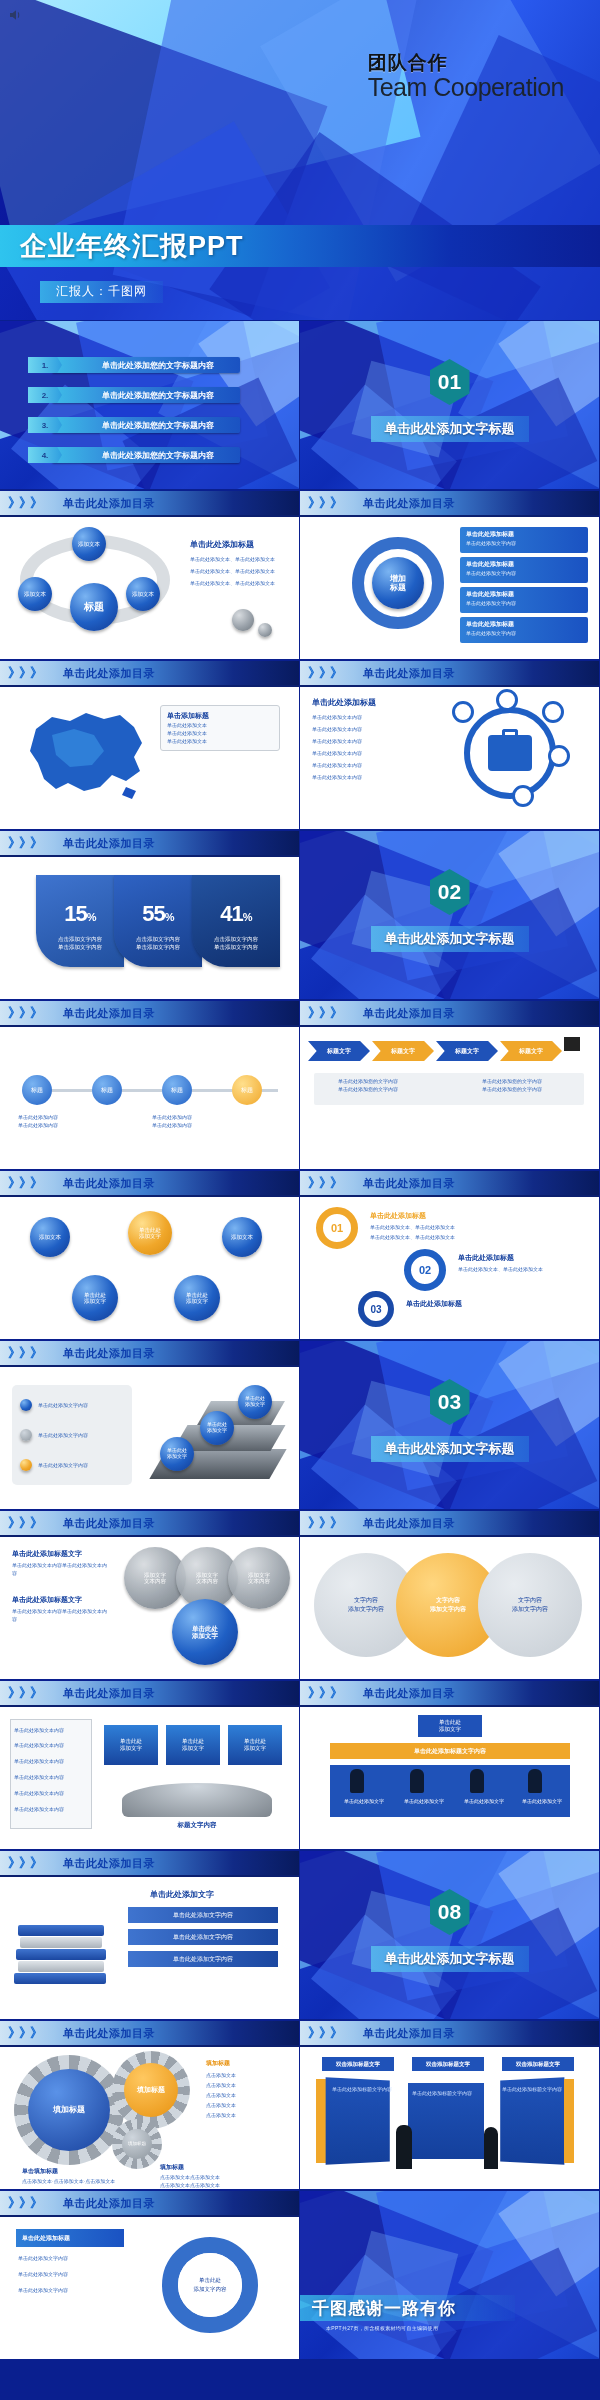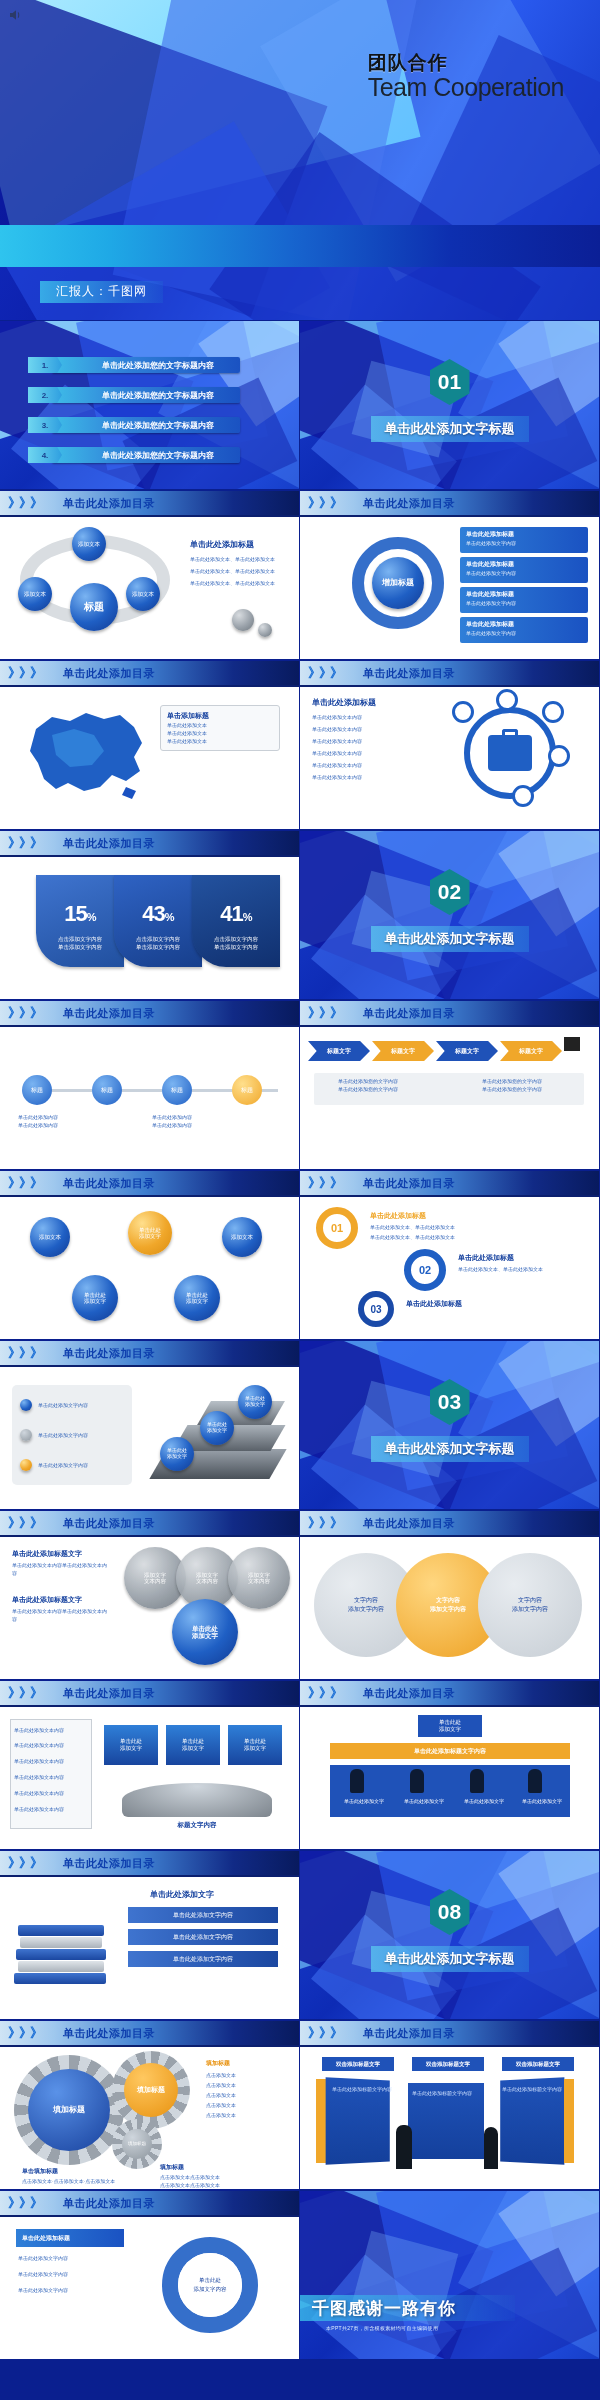--- a/index.html
+++ b/index.html
@@ -146,20 +146,21 @@
     </div>
     <svg class="speaker-icon" viewBox="0 0 24 24">
       <path d="M3 9v6h4l5 4V5L7 9H3z" fill="#2a3550"></path>
       <path d="M15 8c1.5 1.2 1.5 6.8 0 8" stroke="#2a3550" stroke-width="1.6" fill="none"></path>
     </svg>
     <div class="cover-head">
       <div class="cn">团队合作</div>
       <div class="en">Team Cooperation</div>
     </div>
     <div class="cover-title-bar"></div>
+    <div class="cover-title">企业年终汇报PPT</div>
     <div class="cover-sub">汇报人：千图网</div>
   </div>
 
   <div class="grid">
 
     <div class="row">
 
       <div class="slide">
         <div class="poly">
             <i class="p1"></i>
@@ -225,21 +226,21 @@
         <div class="circ cgray" style="left:258px;top:132px;width:14px;height:14px"></div>
       </div>
 
       <div class="slide">
         <div class="sbg-white"></div>
         <div class="hdr">
           <span class="chev">》》》</span>
           <span class="htxt">单击此处添加目录</span>
         </div>
         <div style="position:absolute;left:52px;top:46px;width:92px;height:92px;border-radius:50%;border:12px solid #1f5fc4;opacity:.9"></div>
-        <div class="circ cblue" style="left:72px;top:66px;width:52px;height:52px;font-size:8px;font-weight:bold;flex-direction:row">
+        <div class="circ cblue" style="left:72px;top:66px;width:52px;height:52px;font-size:8px;font-weight:bold;flex-direction:column">
           <span>增加</span>
           <span>标题</span>
         </div>
         <div style="position:absolute;left:160px;top:36px;width:128px;height:26px;background:linear-gradient(90deg,#2f7fd8,#1a52c2);border-radius:2px">
           <div class="white" style="font-size:6px;font-weight:bold;padding:3px 0 0 6px">单击此处添加标题</div>
           <div class="white tiny" style="padding-left:6px;opacity:.9">单击此处添加文字内容</div>
         </div>
         <div style="position:absolute;left:160px;top:66px;width:128px;height:26px;background:linear-gradient(90deg,#2f7fd8,#1a52c2);border-radius:2px">
           <div class="white" style="font-size:6px;font-weight:bold;padding:3px 0 0 6px">单击此处添加标题</div>
           <div class="white tiny" style="padding-left:6px;opacity:.9">单击此处添加文字内容</div>
@@ -309,21 +310,21 @@
         <div class="sbg-white"></div>
         <div class="hdr">
           <span class="chev">》》》</span>
           <span class="htxt">单击此处添加目录</span>
         </div>
         <div class="pct" style="left:36px;background:linear-gradient(160deg,#3f74cf,#21509f)">
           <div class="v"><span>15</span><small>%</small></div>
           <div class="d"><span>点击添加文字内容</span><br><span>单击添加文字内容</span></div>
         </div>
         <div class="pct" style="left:114px;background:linear-gradient(160deg,#2f63c4,#173f8c)">
-          <div class="v"><span>43</span><small>%</small></div>
+          <div class="v"><span>55</span><small>%</small></div>
           <div class="d"><span>点击添加文字内容</span><br><span>单击添加文字内容</span></div>
         </div>
         <div class="pct" style="left:192px;background:linear-gradient(160deg,#23529f,#10306f)">
           <div class="v"><span>41</span><small>%</small></div>
           <div class="d"><span>点击添加文字内容</span><br><span>单击添加文字内容</span></div>
         </div>
       </div>
 
       <div class="slide">
         <div class="poly">

